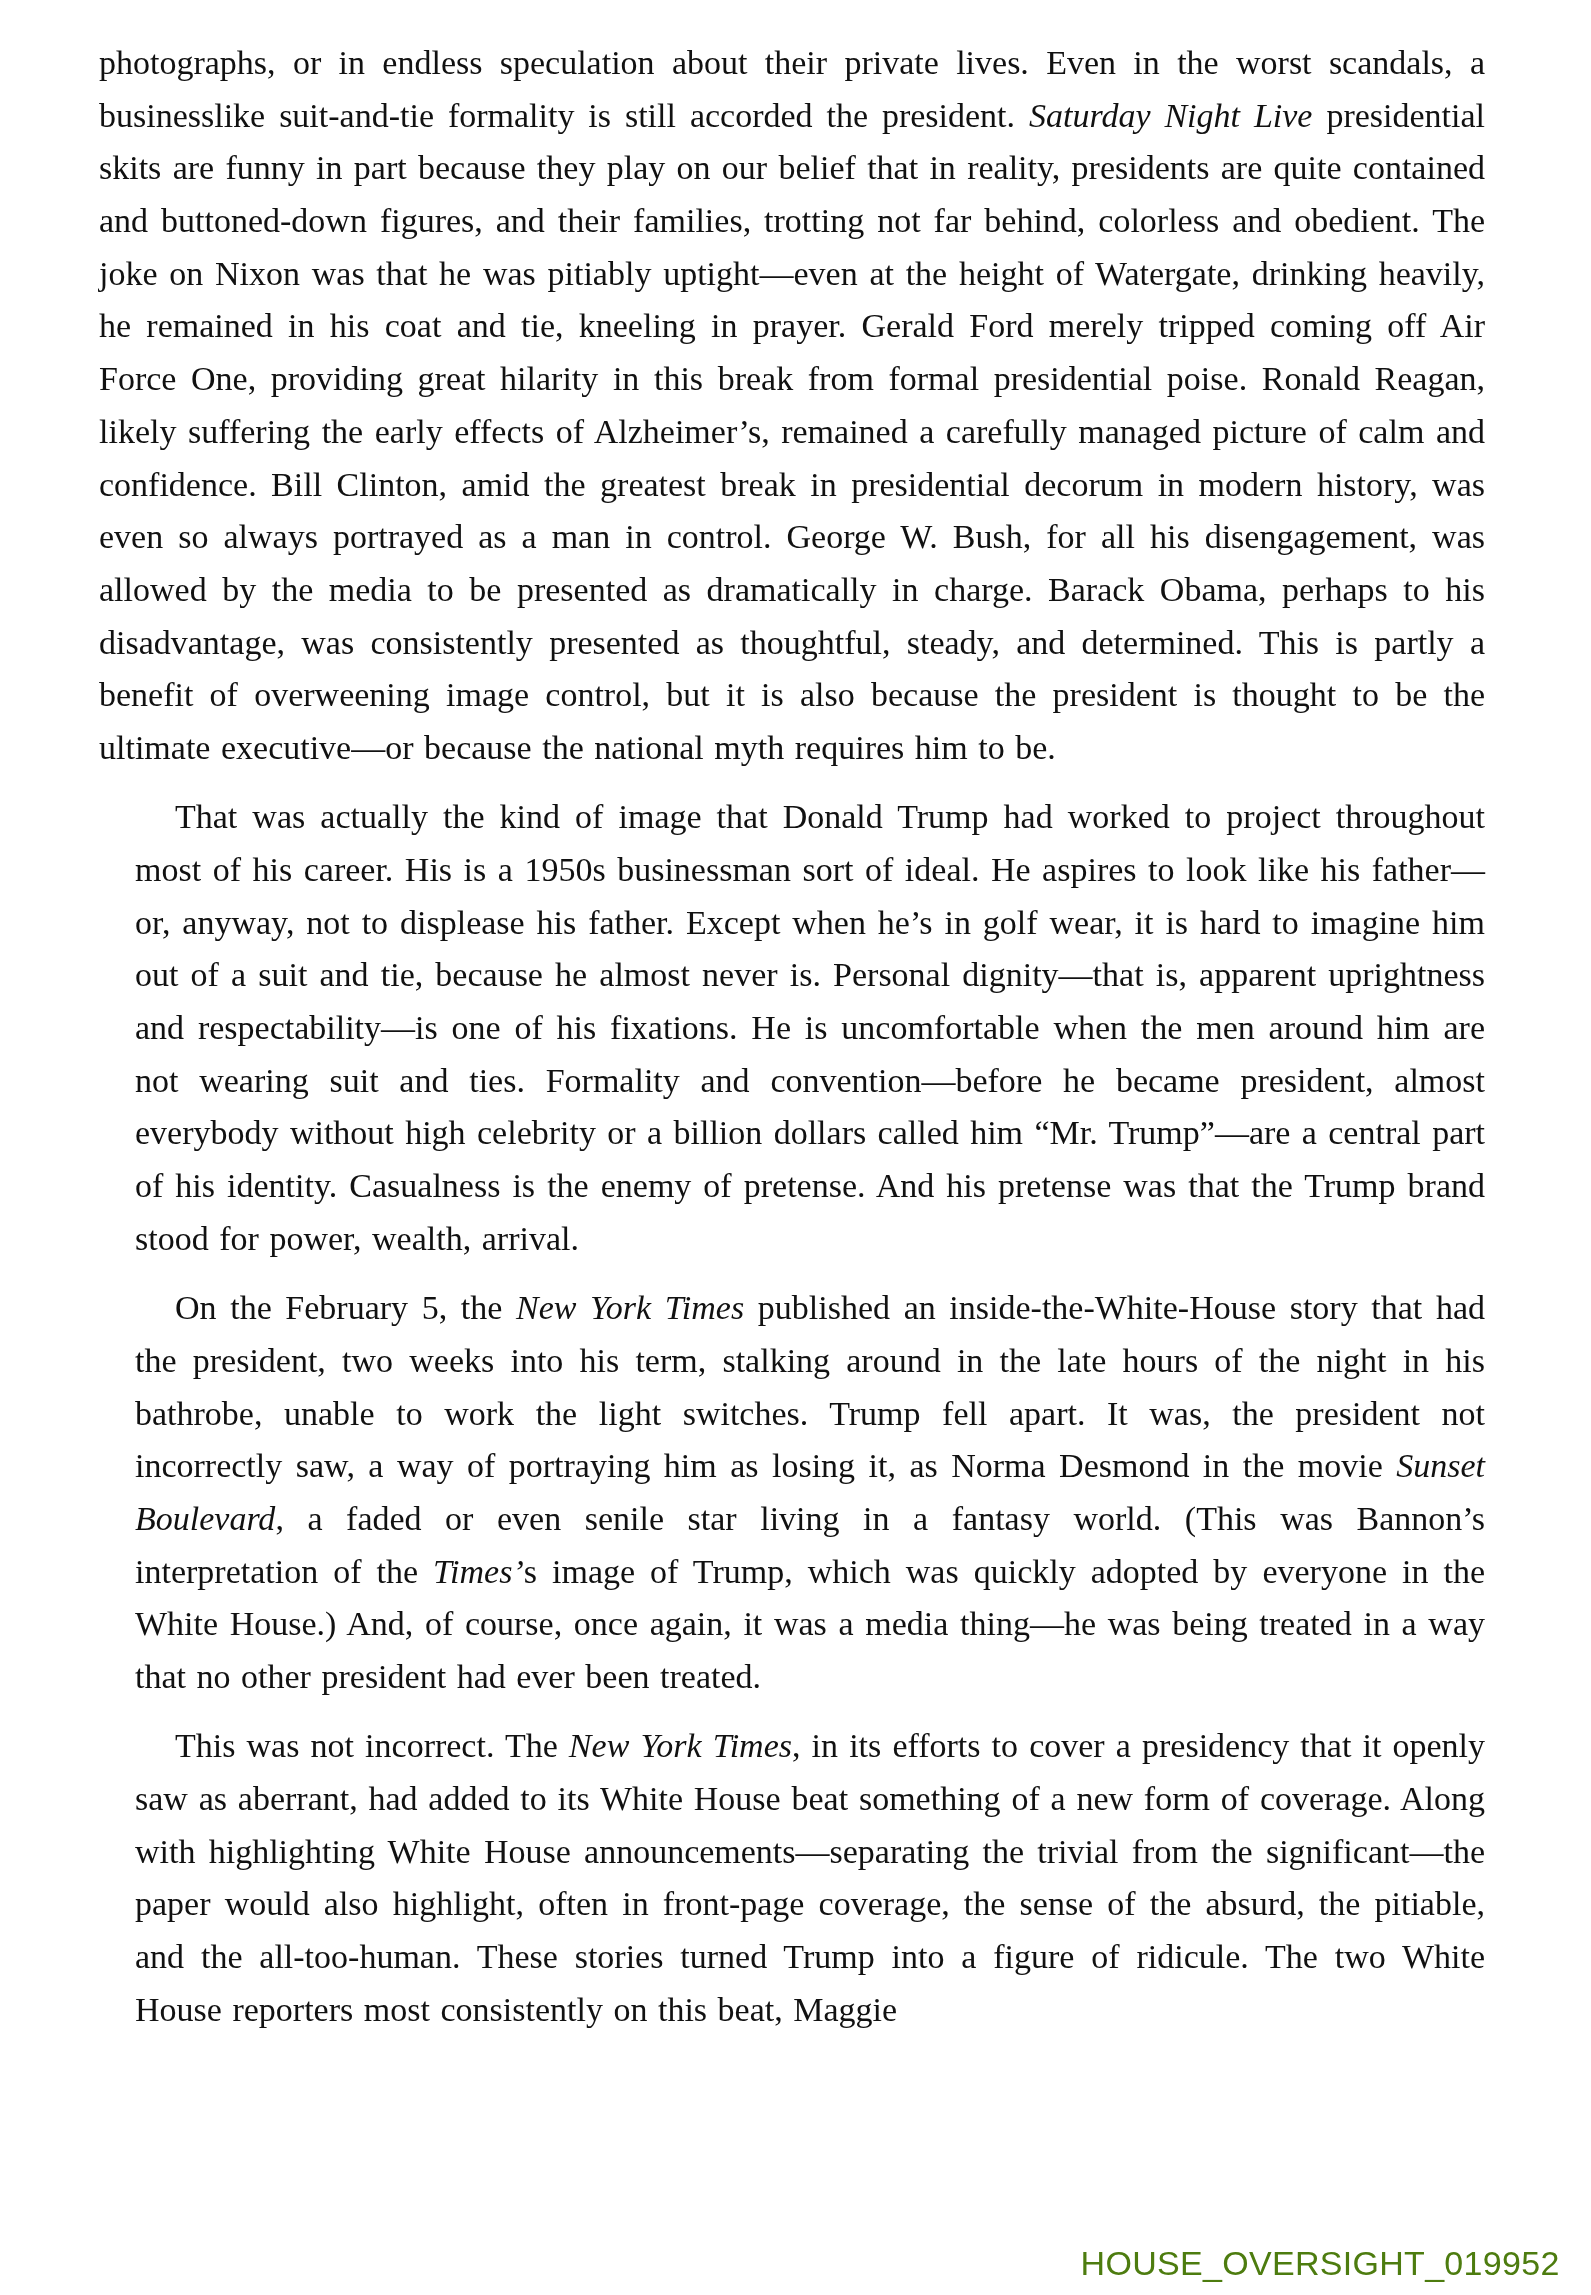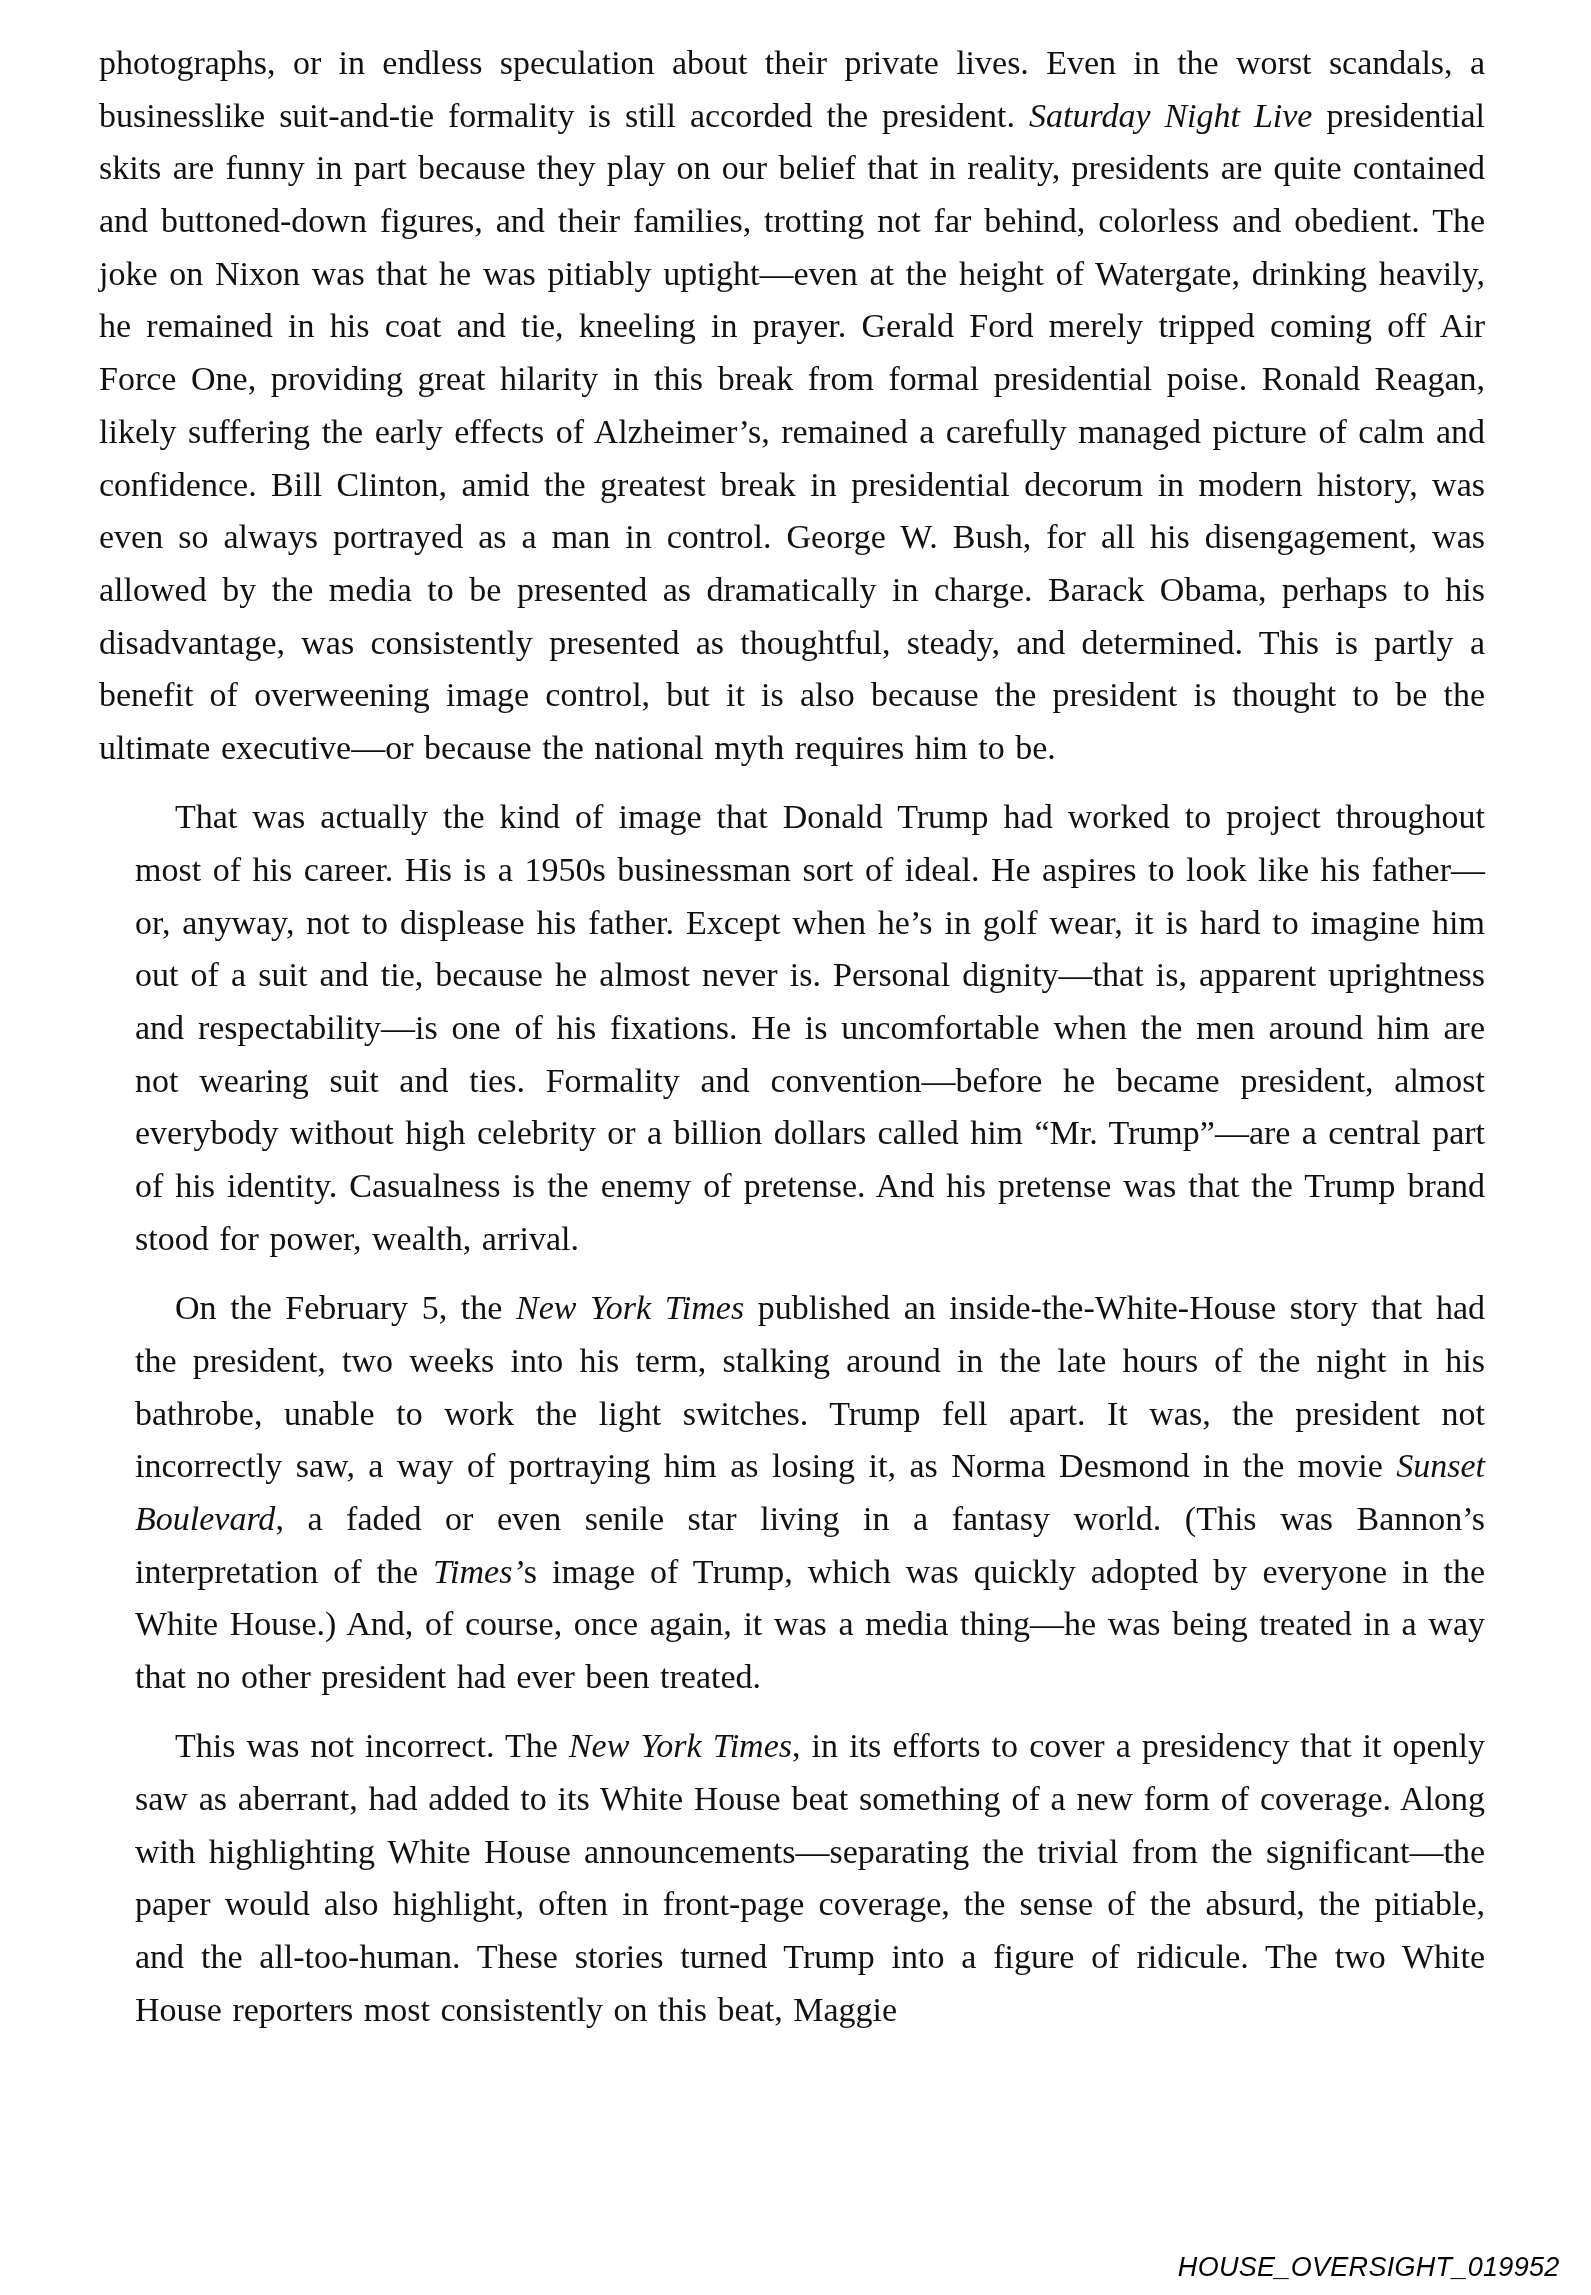--- a/index.html
+++ b/index.html
@@ -36,24 +36,23 @@
     margin-left: 36px;
   }
   .italic {
     font-style: italic;
   }
   .footer {
     position: absolute;
     right: 24.4px;
     bottom: 11.6px;
     font-family: "Liberation Sans", "DejaVu Sans", sans-serif;
-    font-size: 27px;
-    color: #000000;
+    font-size: 34px;
+    color: #4d7c0f;
     letter-spacing: 0.3px;
-    font-style: italic;
   }
 </style>
 </head>
 <body>
 
 <div class="page">
 
   <p class="para"><span>photographs, or in endless speculation about their private lives. Even in the worst scandals, a businesslike suit-and-tie formality is still accorded the president. </span><span class="italic">Saturday Night Live</span><span> presidential skits are funny in part because they play on our belief that in reality, presidents are quite contained and buttoned-down figures, and their families, trotting not far behind, colorless and obedient. The joke on Nixon was that he was pitiably uptight—even at the height of Watergate, drinking heavily, he remained in his coat and tie, kneeling in prayer. Gerald Ford merely tripped coming off Air Force One, providing great hilarity in this break from formal presidential poise. Ronald Reagan, likely suffering the early effects of Alzheimer’s, remained a carefully managed picture of calm and confidence. Bill Clinton, amid the greatest break in presidential decorum in modern history, was even so always portrayed as a man in control. George W. Bush, for all his disengagement, was allowed by the media to be presented as dramatically in charge. Barack Obama, perhaps to his disadvantage, was consistently presented as thoughtful, steady, and determined. This is partly a benefit of overweening image control, but it is also because the president is thought to be the ultimate executive—or because the national myth requires him to be.</span></p>
 
   <p class="para indent"><span>That was actually the kind of image that Donald Trump had worked to project throughout most of his career. His is a 1950s businessman sort of ideal. He aspires to look like his father—or, anyway, not to displease his father. Except when he’s in golf wear, it is hard to imagine him out of a suit and tie, because he almost never is. Personal dignity—that is, apparent uprightness and respectability—is one of his fixations. He is uncomfortable when the men around him are not wearing suit and ties. Formality and convention—before he became president, almost everybody without high celebrity or a billion dollars called him “Mr. Trump”—are a central part of his identity. Casualness is the enemy of pretense. And his pretense was that the Trump brand stood for power, wealth, arrival.</span></p>

